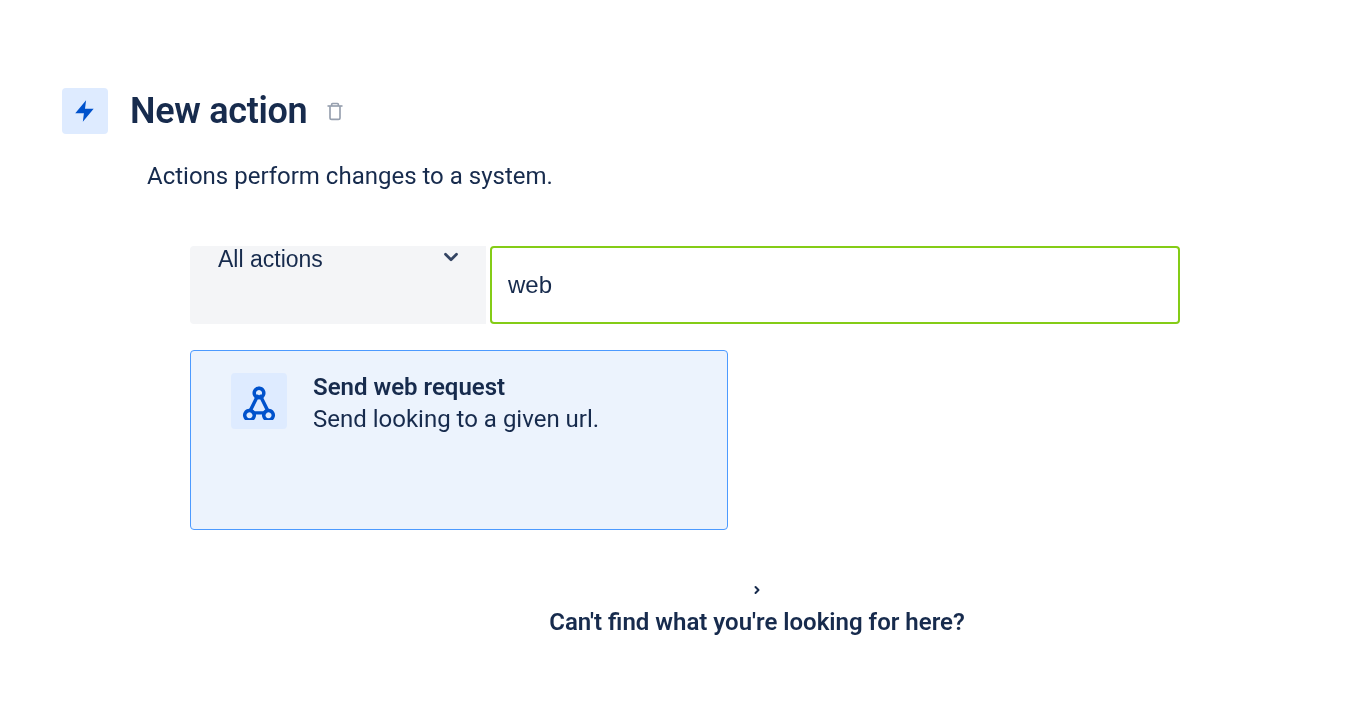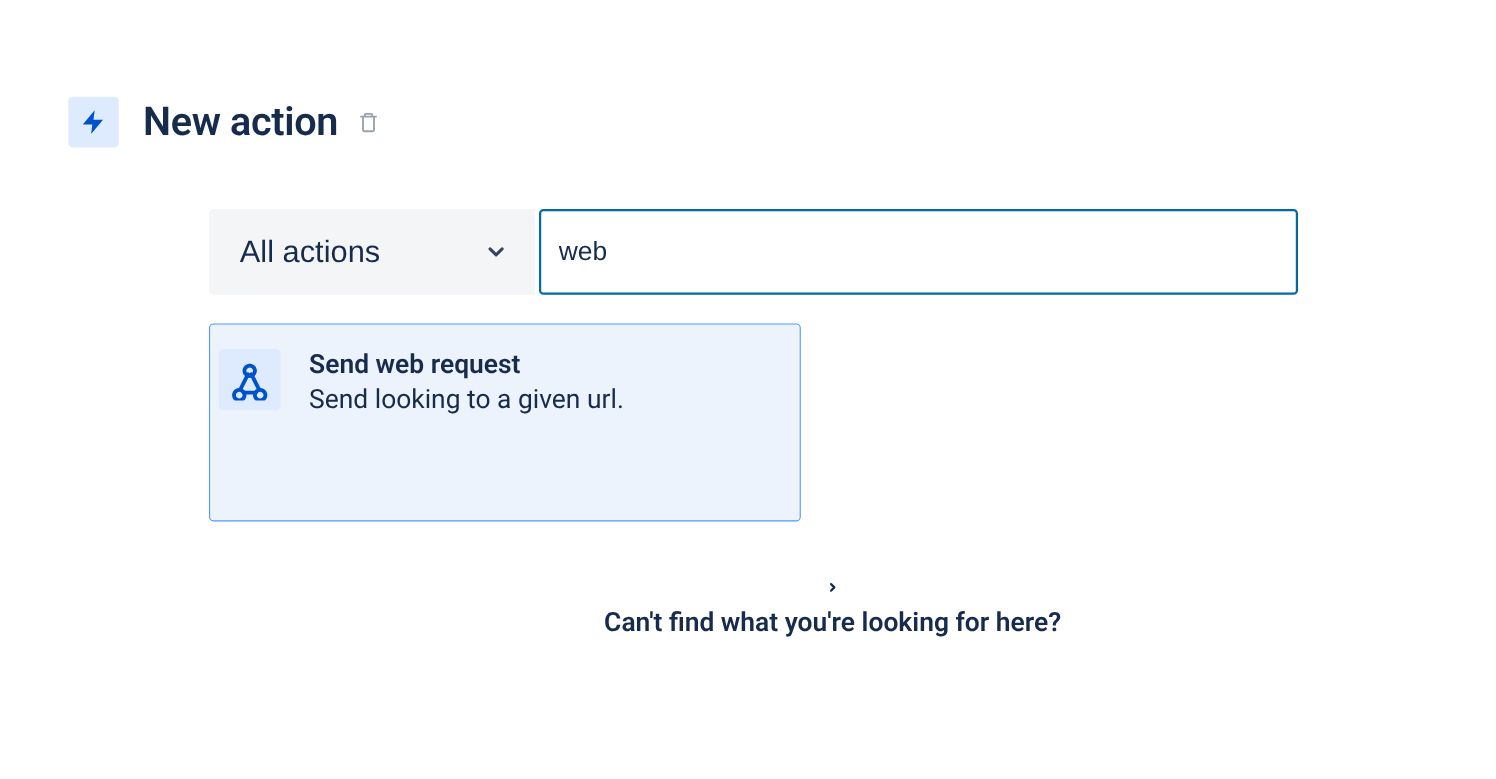--- a/index.html
+++ b/index.html
@@ -74,37 +74,37 @@
     align-items: stretch;
     gap: 0;
   }
   .dropdown {
     background: #f4f5f7;
     border: none;
     border-radius: 4px 0 0 4px;
     padding: 0 24px 0 28px;
     height: 78px;
     display: flex;
-    align-items: center;
+    align-items: flex-start;
     gap: 20px;
-    font-size: 28px;
+    font-size: 23px;
     color: #172b4d;
     cursor: pointer;
     min-width: 296px;
     justify-content: space-between;
   }
   .dropdown svg {
     width: 22px;
     height: 22px;
     color: #344563;
   }
   .search-input {
     flex: 0 0 690px;
     height: 78px;
-    border: 2px solid #0369a1;
+    border: 2px solid #84cc16;
     border-radius: 4px;
     background: #ffffff;
     font-size: 24px;
     padding: 0 16px;
     color: #172b4d;
     outline: none;
     margin-left: 4px;
   }
   .section-heading {
     margin-top: 52px;
@@ -114,21 +114,21 @@
     color: #172b4d;
   }
   .result-card {
     margin-top: 26px;
     margin-left: 128px;
     width: 538px;
     height: 180px;
     border: 1px solid #4c9aff;
     background: #ecf3fd;
     border-radius: 4px;
-    padding: 22px 8px;
+    padding: 22px 40px;
     display: flex;
     gap: 26px;
     cursor: pointer;
   }
   .result-icon-box {
     width: 56px;
     height: 56px;
     background: #deebff;
     border-radius: 4px;
     display: flex;
@@ -190,20 +190,21 @@
       <button class="trash-btn">
         <svg viewBox="0 0 24 24" fill="none" stroke="currentColor" stroke-width="2">
           <path d="M3 6h18"></path>
           <path d="M8 6V4a1 1 0 0 1 1-1h6a1 1 0 0 1 1 1v2"></path>
           <path d="M6 6v14a2 2 0 0 0 2 2h8a2 2 0 0 0 2-2V6"></path>
         </svg>
       </button>
     </div>
   </div>
 
+  <p class="subtitle">Actions perform changes to a system.</p>
 
   <div class="filter-row">
     <button class="dropdown">
       <span>All actions</span>
       <svg viewBox="0 0 24 24" fill="none" stroke="currentColor" stroke-width="3" stroke-linecap="round" stroke-linejoin="round">
         <polyline points="6 9 12 15 18 9"></polyline>
       </svg>
     </button>
     <input type="text" class="search-input" autofocus="" value="web" style="">
   </div>

